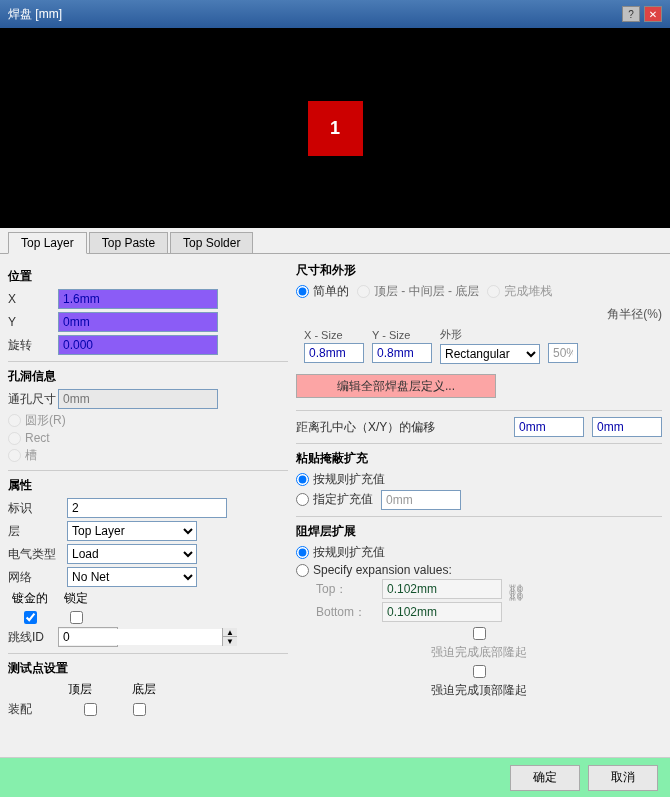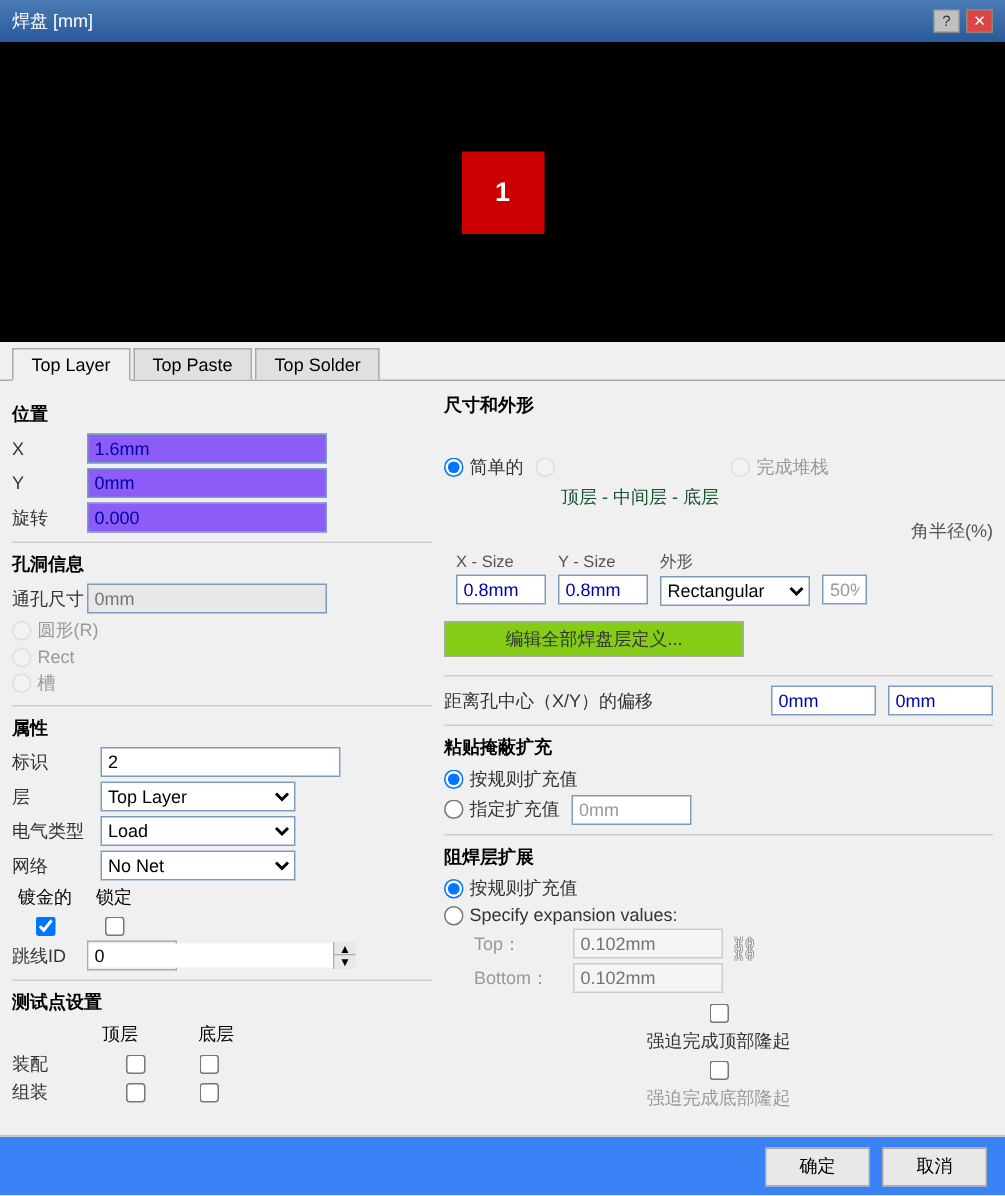--- a/index.html
+++ b/index.html
@@ -238,21 +238,21 @@
       border: 1px solid #7a9cbf;
       background: white;
       padding: 1px 4px;
       font-size: 12px;
       color: #999;
     }
 
     .edit-btn {
       width: 200px;
       height: 24px;
-      background: #84cc16;
+      background: #fca5a5;
       border: 1px solid #aaa;
       cursor: pointer;
       font-size: 12px;
       color: #333;
       margin: 6px 0;
     }
 
     .offset-row {
       display: flex;
       align-items: center;
@@ -289,33 +289,33 @@
     .expand-input-row {
       display: flex;
       align-items: center;
       gap: 16px;
       padding-left: 20px;
       margin-bottom: 3px;
       justify-content: center;
     }
     .expand-row-label { width: 50px; font-size: 12px; color: #999; }
     .expand-input-disabled {
-      width: 100px; height: 20px;
+      width: 120px; height: 20px;
       border: 1px solid #ccc;
       background: #f5f5f5;
       padding: 1px 4px;
       font-size: 12px;
-      color: #737373;
+      color: #14532d;
     }
 
     .bottom-bar {
       position: absolute;
       bottom: 0; left: 0; right: 0;
       height: 40px;
-      background: #3b82f6;
+      background: #86efac;
       border-top: 1px solid #ccc;
       display: flex;
       align-items: center;
       justify-content: flex-end;
       padding-right: 12px;
       gap: 8px;
     }
     .ok-btn {
       width: 70px; height: 26px;
       background: #e8e8e8;
@@ -455,44 +455,37 @@
           <span style="font-size:12px;width:40px;text-align:left;">顶层</span>
           <span style="font-size:12px;width:40px;text-align:center;font-family:Liberation Serif, serif;">底层</span>
         </div>
         <div class="test-row">
           <span class="test-row-label">装配</span>
           <div class="test-checkboxes">
             <input type="checkbox" style="">
             <input type="checkbox" style="">
           </div>
         </div>
-        <div class="test-row">
-          <span class="test-row-label">组装</span>
-          <div class="test-checkboxes">
-            <input type="checkbox" style="">
-            <input type="checkbox" style="">
-          </div>
-        </div>
       </div>
 
     </div>
 
     <div class="right-panel">
 
       
       <div class="right-section-title">尺寸和外形</div>
 
       <div class="size-type-row">
         <div class="radio-simple">
           <input type="radio" name="sizetype" id="st1" checked="" style="">
           <label for="st1">简单的</label>
         </div>
         <div class="radio-simple disabled">
           <input type="radio" name="sizetype" id="st2" disabled="" style="">
-          <label for="st2" style="color:#14532d;margin-top:40px;">顶层 - 中间层 - 底层</label>
+          <label for="st2" style="color:#737373;">顶层 - 中间层 - 底层</label>
         </div>
         <div class="radio-simple disabled">
           <input type="radio" name="sizetype" id="st3" disabled="" style="">
           <label for="st3" style="color:#999;">完成堆栈</label>
         </div>
       </div>
 
       <div style="text-align:right;font-size:11px;color:#555;margin-bottom:2px;">
         <span>角半径(%)</span>
       </div>
@@ -570,27 +563,27 @@
               <input class="expand-input-disabled" type="text" value="0.102mm" style="background: rgb(245, 245, 245); border: 1px solid rgb(204, 204, 204);">
             </div>
             <div class="expand-input-row" style="padding-left:0;">
               <span class="expand-row-label">Bottom：</span>
               <input class="expand-input-disabled" type="text" value="0.102mm" style="background: rgb(245, 245, 245); border: 1px solid rgb(204, 204, 204);">
             </div>
           </div>
           <div class="chain-icon" style="margin-top:4px;">⛓</div>
         </div>
 
+        <div class="checkbox-item" style="margin:2px 0;">
+          <input type="checkbox" style="">
+          <label style="color:#999;">强迫完成底部隆起</label>
+        </div>
         <div class="checkbox-item" style="margin:4px 0;">
           <input type="checkbox" style="">
           <label>强迫完成顶部隆起</label>
-        </div>
-        <div class="checkbox-item" style="margin:2px 0;">
-          <input type="checkbox" style="">
-          <label style="color:#999;">强迫完成底部隆起</label>
         </div>
       </div>
 
     </div>
   </div>
 
   <div class="bottom-bar">
     <button class="ok-btn">确定</button>
     <button class="cancel-btn">取消</button>
   </div>

